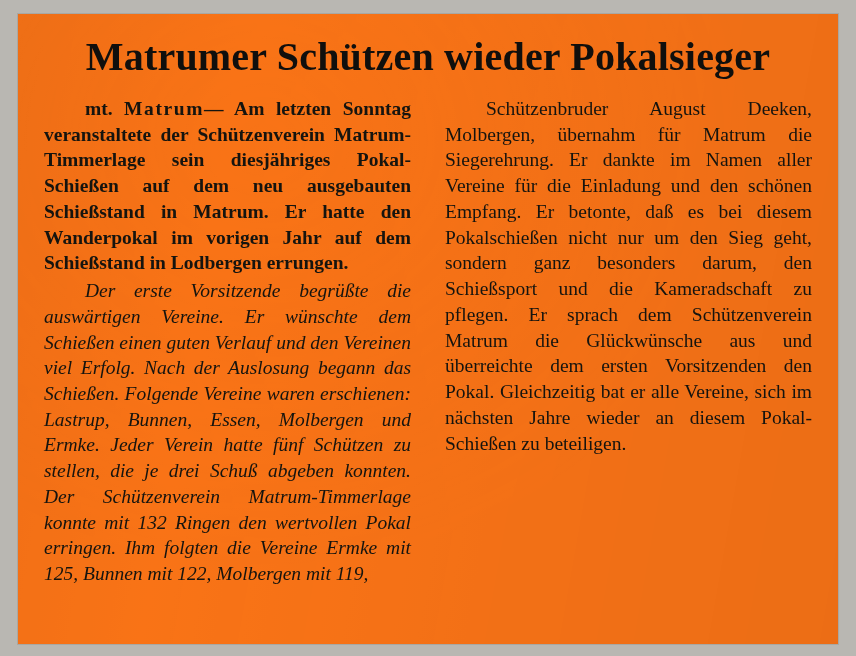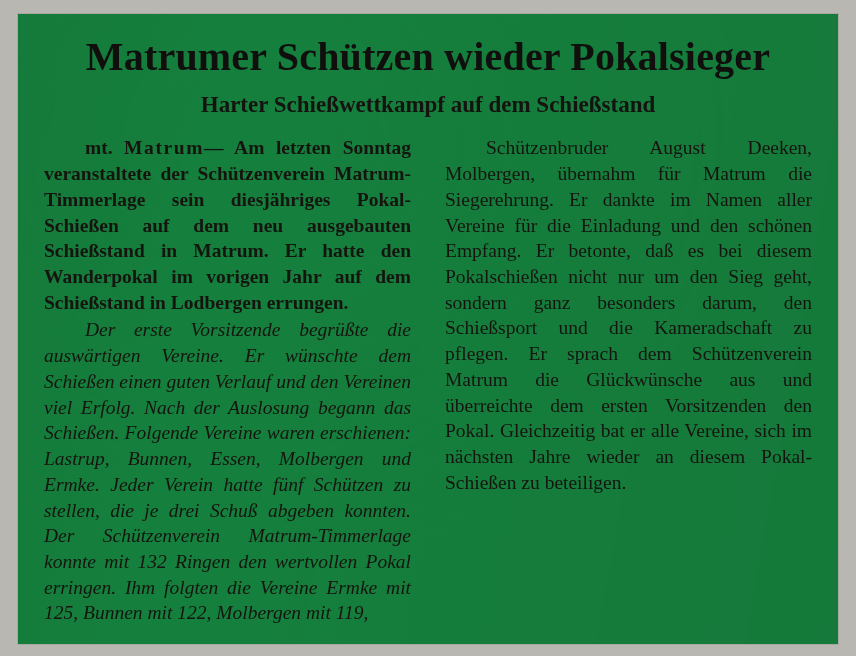--- a/index.html
+++ b/index.html
@@ -12,21 +12,21 @@
     background: #b9b7b2;
     font-family: "Liberation Serif", serif;
     overflow: hidden;
   }
   #clipping {
     position: absolute;
     left: 18px;
     top: 14px;
     width: 820px;
     height: 630px;
-    background: #15803d;
+    background: #f97316;
     box-shadow: 0 0 0 1px #a9a7a2;
   }
   
   #clipping::after {
     content: "";
     position: absolute;
     inset: 0;
     pointer-events: none;
     background:
       linear-gradient(100deg, rgba(0,0,0,0.06) 0%, rgba(255,255,255,0.05) 25%, rgba(0,0,0,0.03) 60%, rgba(0,0,0,0.07) 100%),
@@ -89,21 +89,20 @@
   .firstpara {
     font-weight: bold;
   }
 </style>
 </head>
 <body>
 
 <div id="clipping">
 
   <h1 class="headline">Matrumer Schützen wieder Pokalsieger</h1>
-  <h2 class="subhead">Harter Schießwettkampf auf dem Schießstand</h2>
 
   <div class="columns">
 
     <div class="col">
       <p class="indent firstpara"><span class="bold">mt.</span> <span class="lead-label">Matrum</span><span>—</span> <span>Am letzten Sonntag veranstaltete der Schützenverein Matrum-Timmerlage sein diesjähriges Pokal-Schießen auf dem neu ausgebauten Schießstand in Matrum. Er hatte den Wanderpokal im vorigen Jahr auf dem Schießstand in Lodbergen errungen.</span></p>
       <p class="indent">Der erste Vorsitzende begrüßte die auswärtigen Vereine. Er wünschte dem Schießen einen guten Verlauf und den Vereinen viel Erfolg. Nach der Auslosung begann das Schießen. Folgende Vereine waren erschienen: Lastrup, Bunnen, Essen, Molbergen und Ermke. Jeder Verein hatte fünf Schützen zu stellen, die je drei Schuß abgeben konnten. Der Schützenverein Matrum-Timmerlage konnte mit 132 Ringen den wertvollen Pokal erringen. Ihm folgten die Vereine Ermke mit 125, Bunnen mit 122, Molbergen mit 119,</p>
     </div>
 
     <div class="col">
       <p class="indent">Schützenbruder August Deeken, Molbergen, übernahm für Matrum die Siegerehrung. Er dankte im Namen aller Vereine für die Einladung und den schönen Empfang. Er betonte, daß es bei diesem Pokalschießen nicht nur um den Sieg geht, sondern ganz besonders darum, den Schießsport und die Kameradschaft zu pflegen. Er sprach dem Schützenverein Matrum die Glückwünsche aus und überreichte dem ersten Vorsitzenden den Pokal. Gleichzeitig bat er alle Vereine, sich im nächsten Jahre wieder an diesem Pokal-Schießen zu beteiligen.</p>

